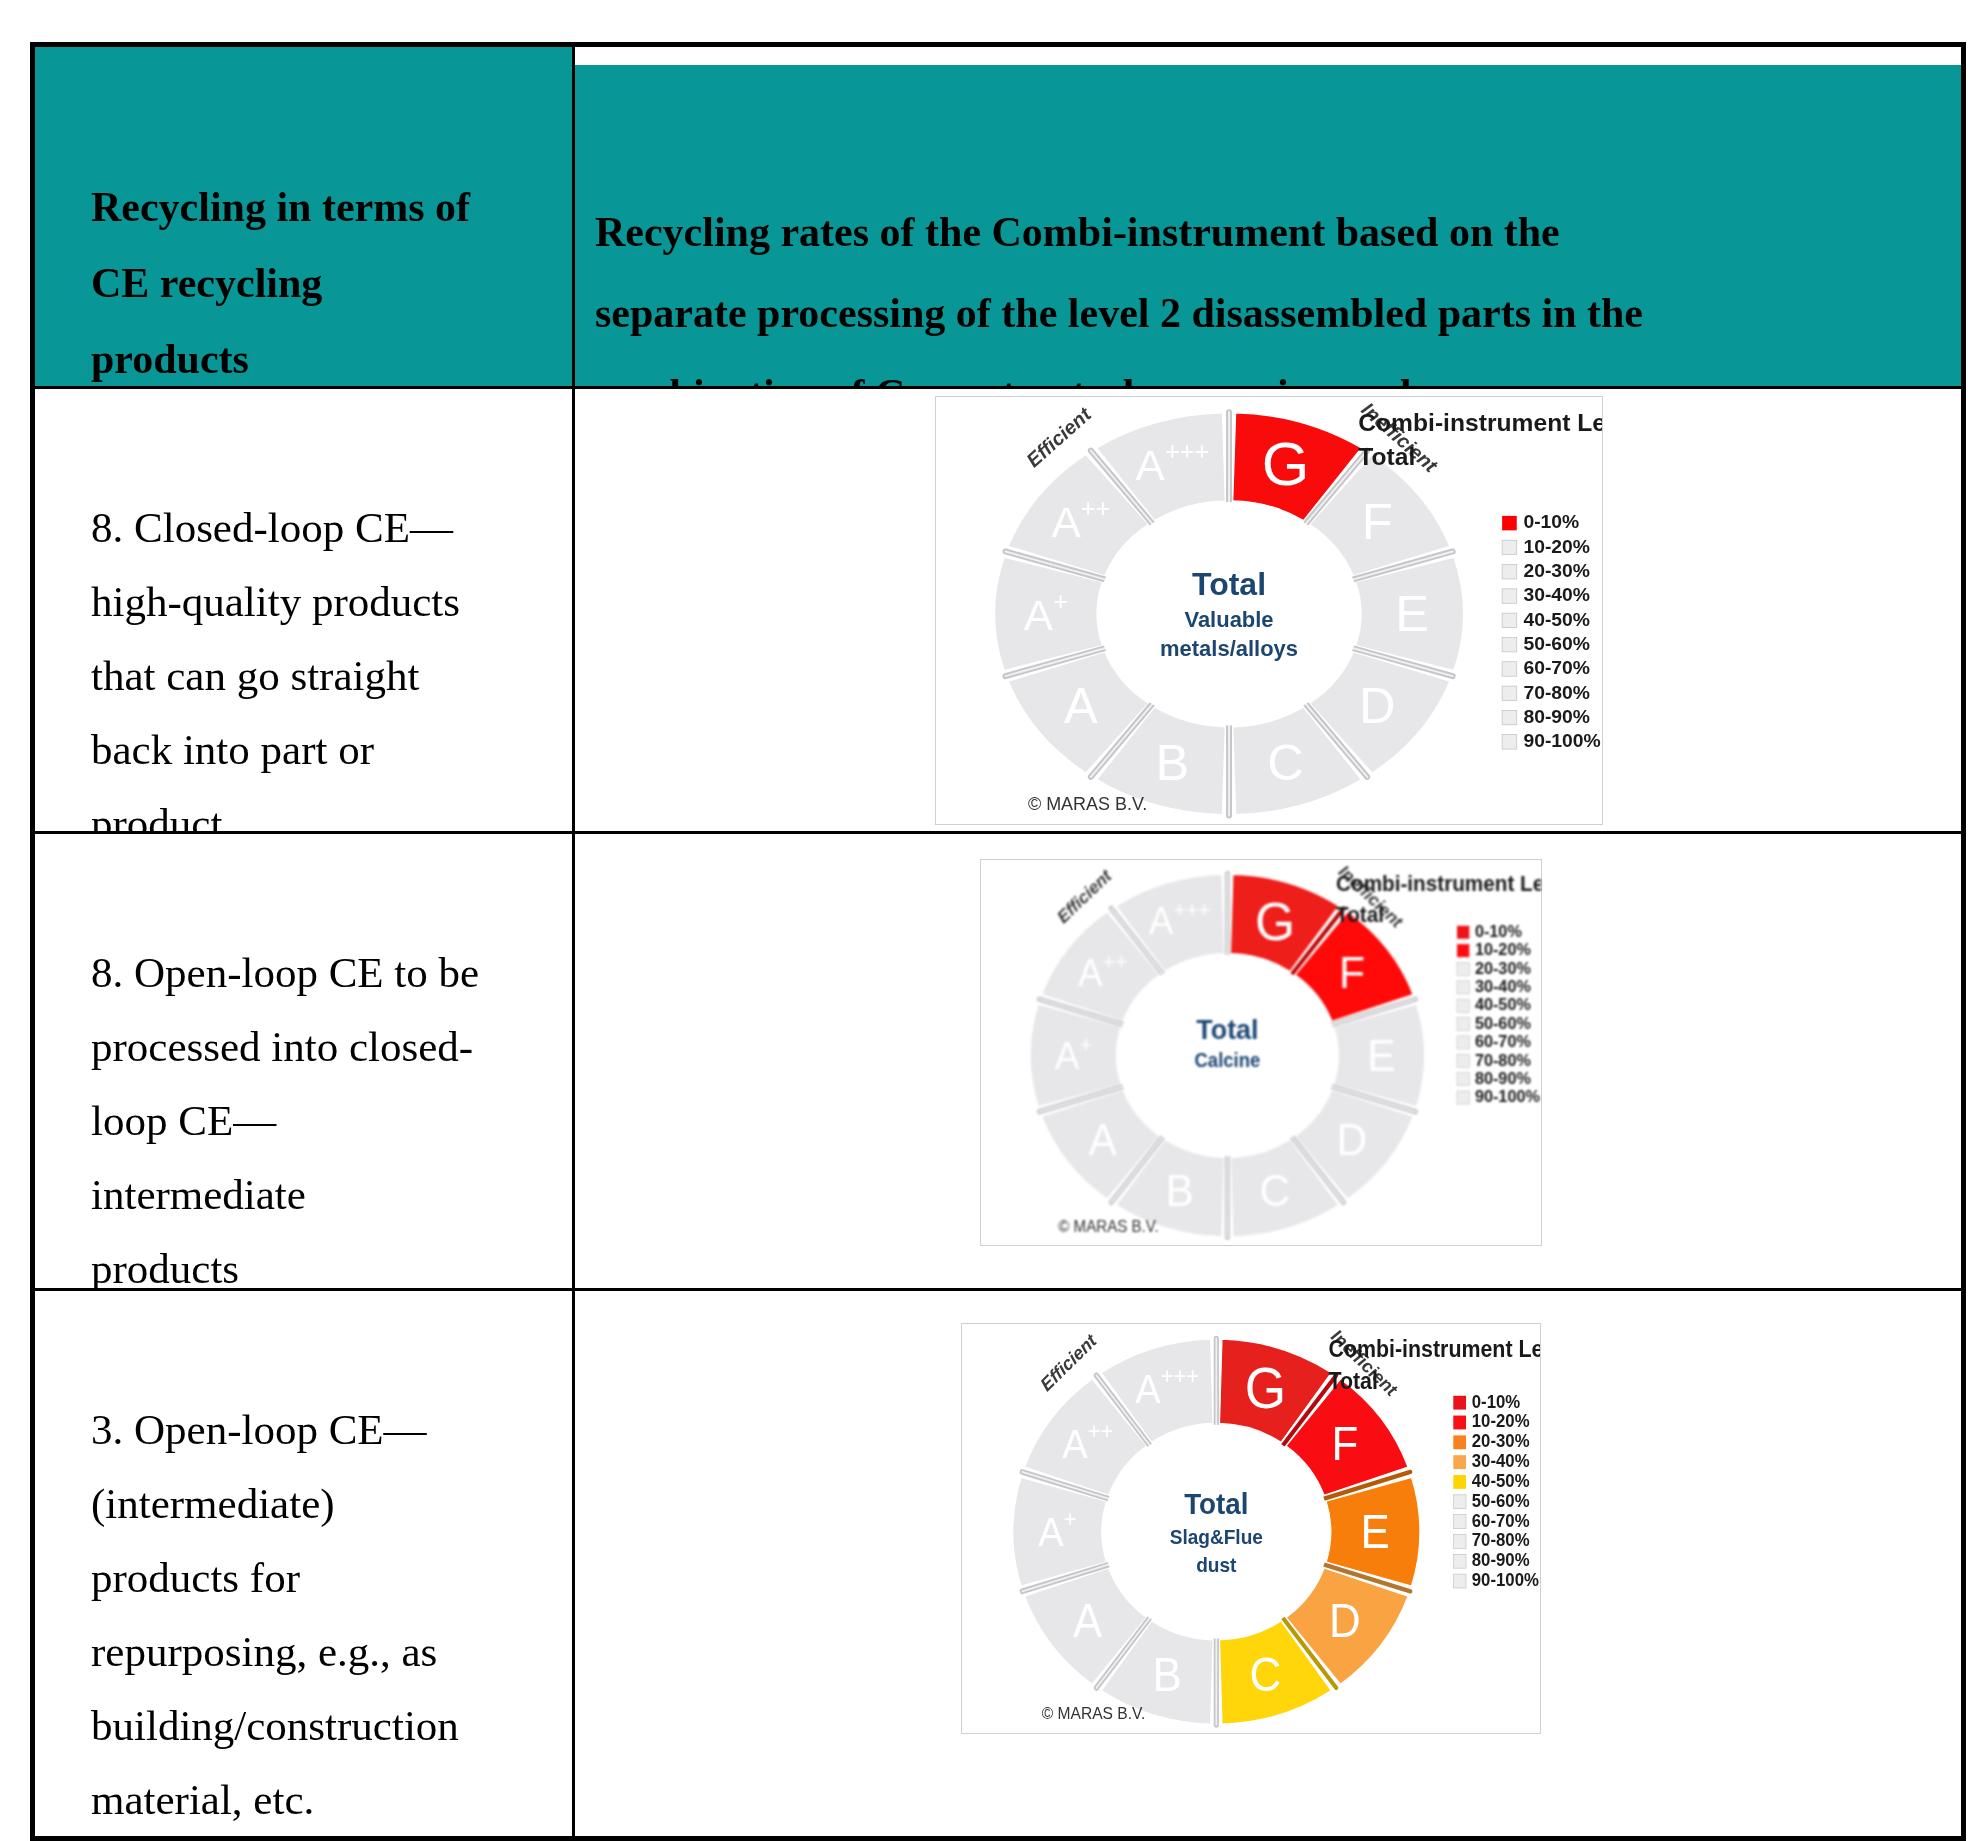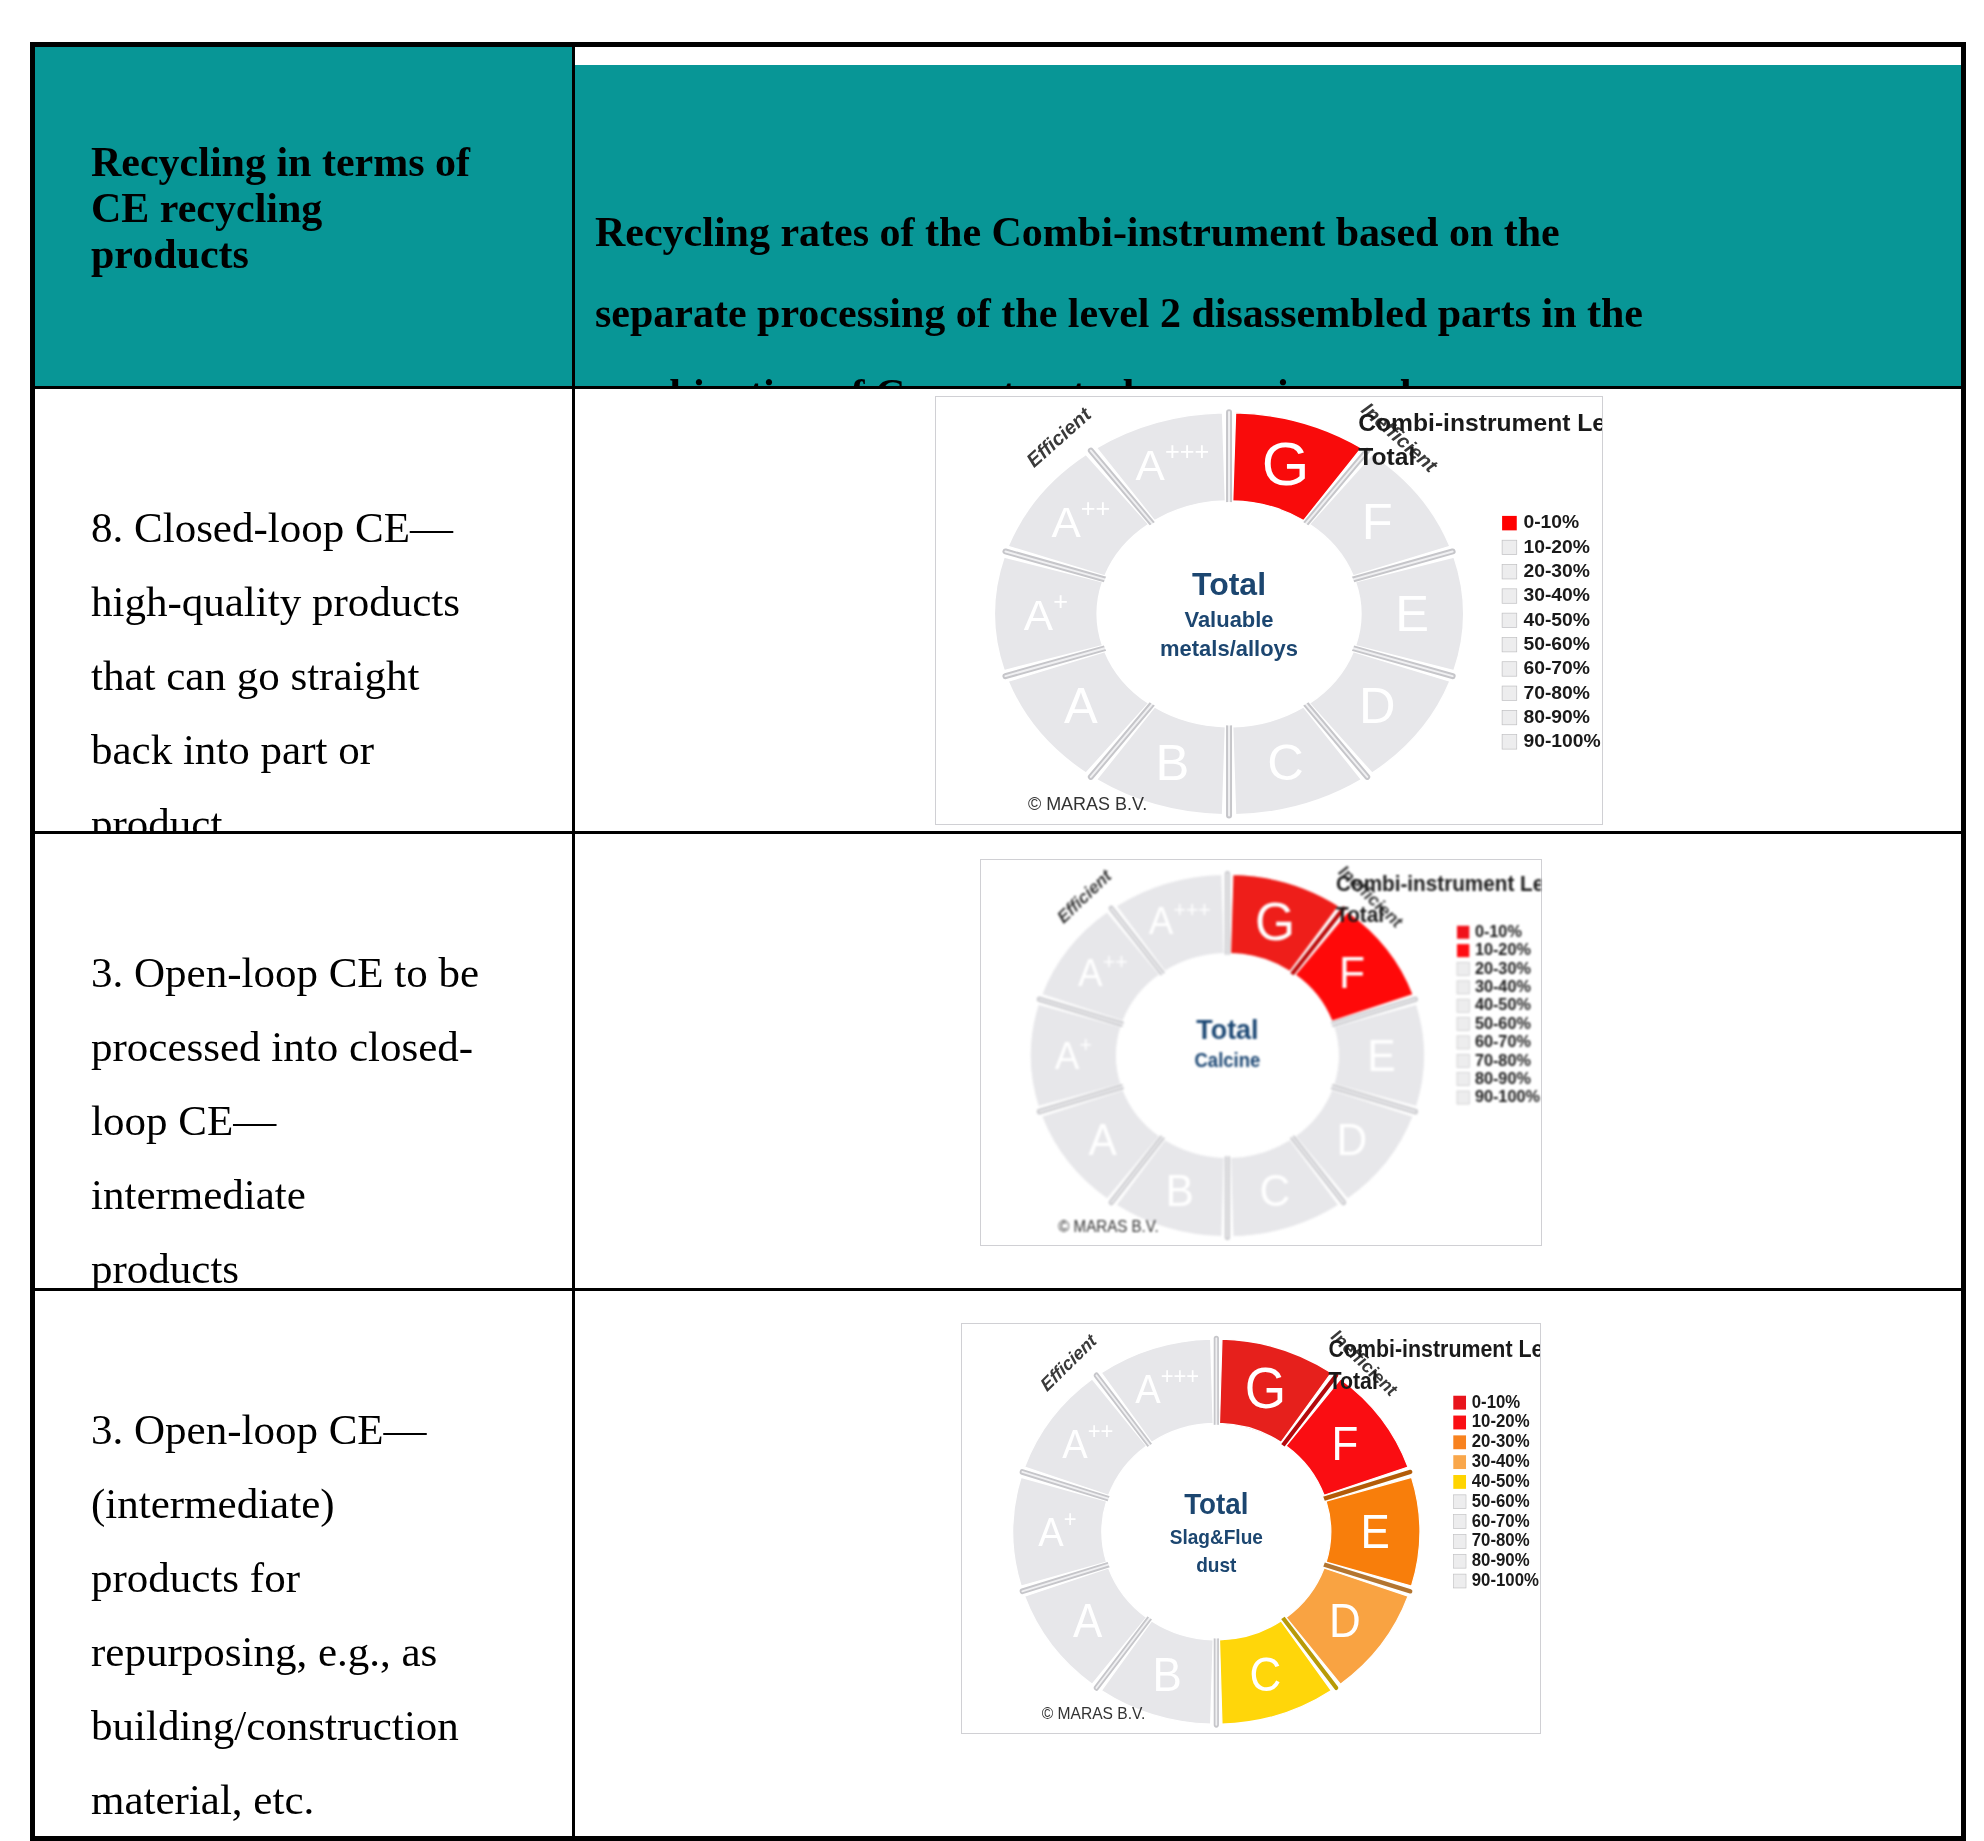--- a/index.html
+++ b/index.html
@@ -5,21 +5,21 @@
   html,body{margin:0;padding:0;background:#fff;}
   #page{position:relative;width:1985px;height:1842px;background:#fff;
         font-family:"Liberation Serif", serif;color:#000;overflow:hidden;}
   #tbl{position:absolute;left:30px;top:42px;width:1926px;height:1789px;
        border:5.3px solid #000;display:grid;grid-template-columns:540px 1fr;
        grid-template-rows:342px 445px 457px auto;background:#fff;}
   .cell{box-sizing:border-box;overflow:hidden;}
   .c-left{border-right:3.3px solid #000;}
   .r-top{border-bottom:3.3px solid #000;}
   .hdr{background:#089696;font-weight:bold;}
-  .hdr-left{padding:46px 13px 0 56px;font-size:42px;line-height:46px;white-space:pre-line;}
+  .hdr-left{padding:46px 13px 0 56px;font-size:42px;line-height:76px;white-space:pre-line;}
   .hdr-right{padding:46px 26px 0 20px;font-size:42px;line-height:81px;white-space:pre-line;margin-top:18px;}
   .body-label{padding:28px 13px 0 56px;font-size:43px;line-height:74px;white-space:pre-line;}
   .chart-cell{position:relative;background:#fff;}
   .panel{position:absolute;background:#fff;border:0.7px solid #d0d0d4;}
   #panel-0{left:360px;top:6.6px;width:666px;height:427px;}
   #panel-1{left:405px;top:25px;width:560px;height:385px;}
   #panel-2{left:386px;top:32px;width:578px;height:409px;}
   .panel svg{display:block;width:100%;height:100%;}
   .panel.blurry svg{filter:blur(0.9px) saturate(1.05);}
 </style>
@@ -118,21 +118,21 @@
             <rect x="850" y="477" width="22" height="22" fill="#EDEDEE" stroke="#BDBDBF" stroke-width="1"></rect>
             <text x="882" y="496" fill="#1A1A1A" font-family="'Liberation Sans',sans-serif" font-size="29" font-weight="bold">80-90%</text>
             <rect x="850" y="514" width="22" height="22" fill="#EDEDEE" stroke="#BDBDBF" stroke-width="1"></rect>
             <text x="882" y="533" fill="#1A1A1A" font-family="'Liberation Sans',sans-serif" font-size="29" font-weight="bold">90-100%</text>
             <text x="138" y="628" fill="#333333" font-family="'Liberation Sans',sans-serif" font-size="27">© MARAS B.V.</text>
           </svg>
         </div>
     </div>
 
     <div class="cell c-left r-top body-label">
-      <span>3. Open-loop CE to be
+      <span>8. Open-loop CE to be
 processed into closed-
 loop CE—
 intermediate
 products</span>
     </div>
     <div class="cell r-top chart-cell">
       <div class="panel blurry" id="panel-1">
           <svg viewBox="0 0 1000 650" preserveAspectRatio="none">
             <path d="M449.82841683069626 24.11930479765158 A352 306 0 0 1 638.8683852055781 77.51526952684168 L551.8634666781377 188.08047829613324 A198 172 0 0 0 445.52848446726665 158.06706021305905 Z" fill="#E6201C" stroke="#FFFFFF" stroke-width="2"></path>
             <path d="M654.7710976932462 87.55936913331163 A352 306 0 0 1 771.6042233811285 227.351819656422 L626.5273756518848 272.3023300029562 A198 172 0 0 0 560.808742452451 193.7261813429072 Z" fill="#FA0C0C" stroke="#FFFFFF" stroke-width="2"></path>

